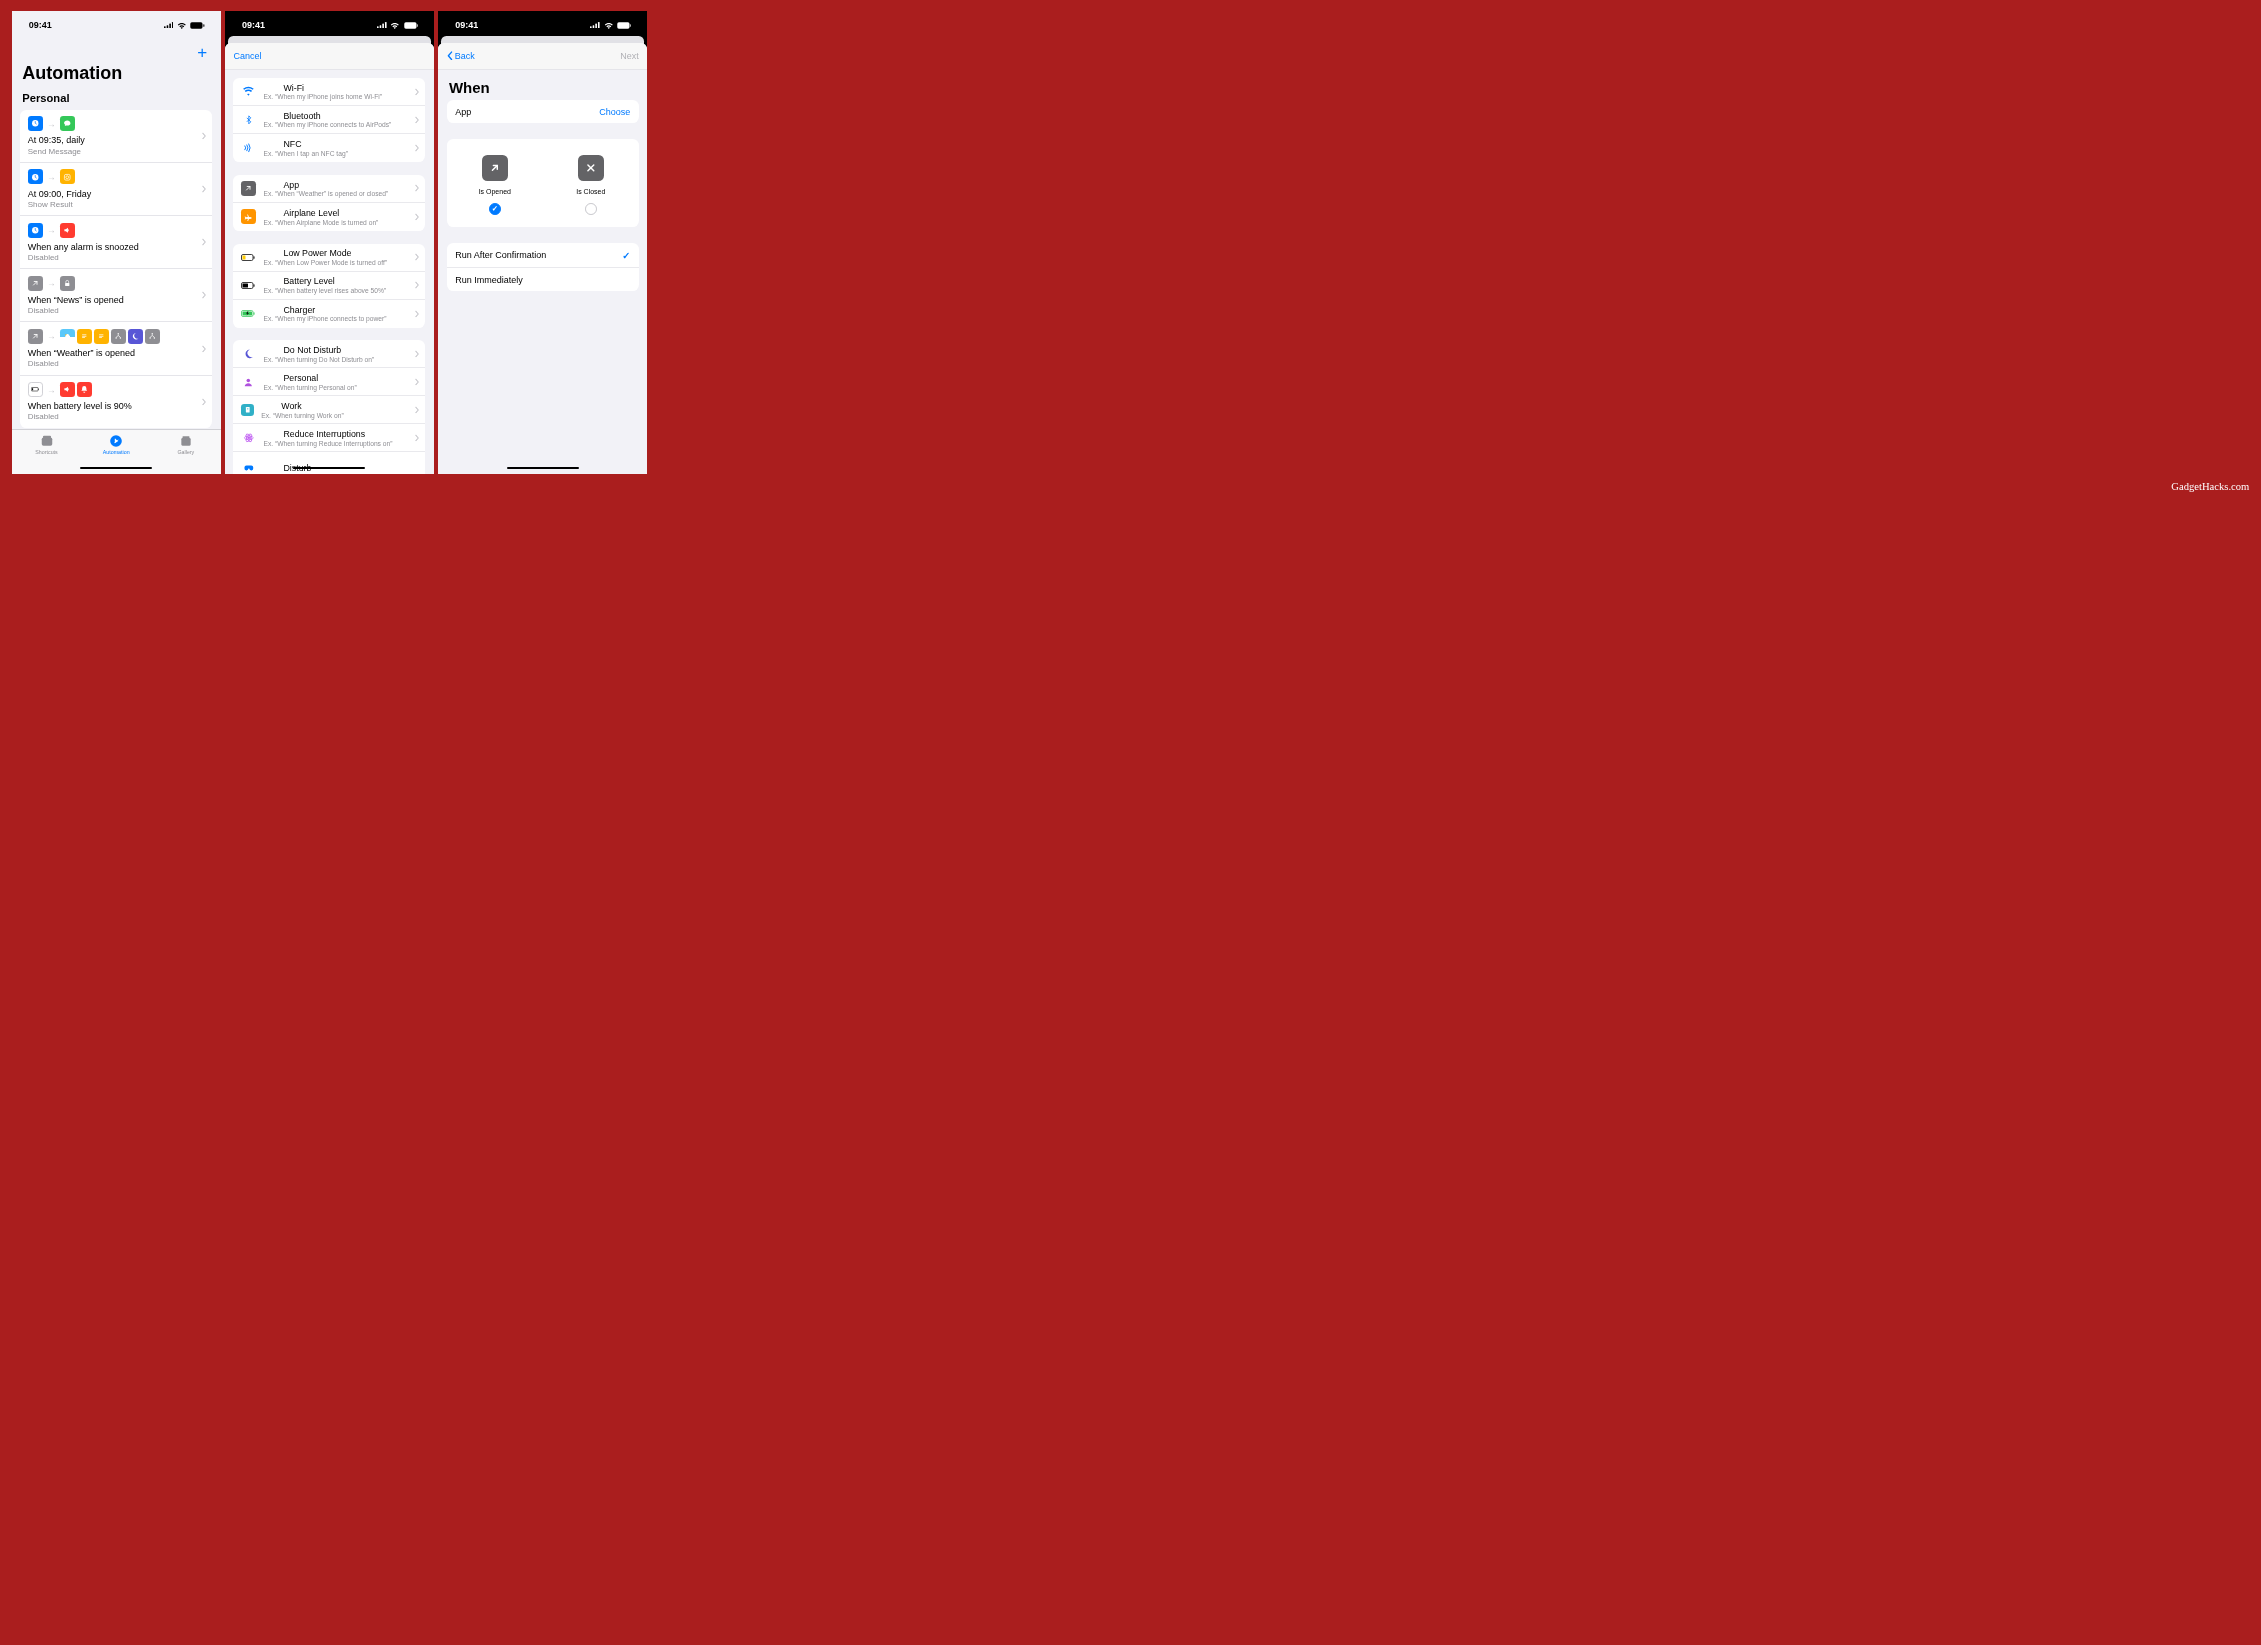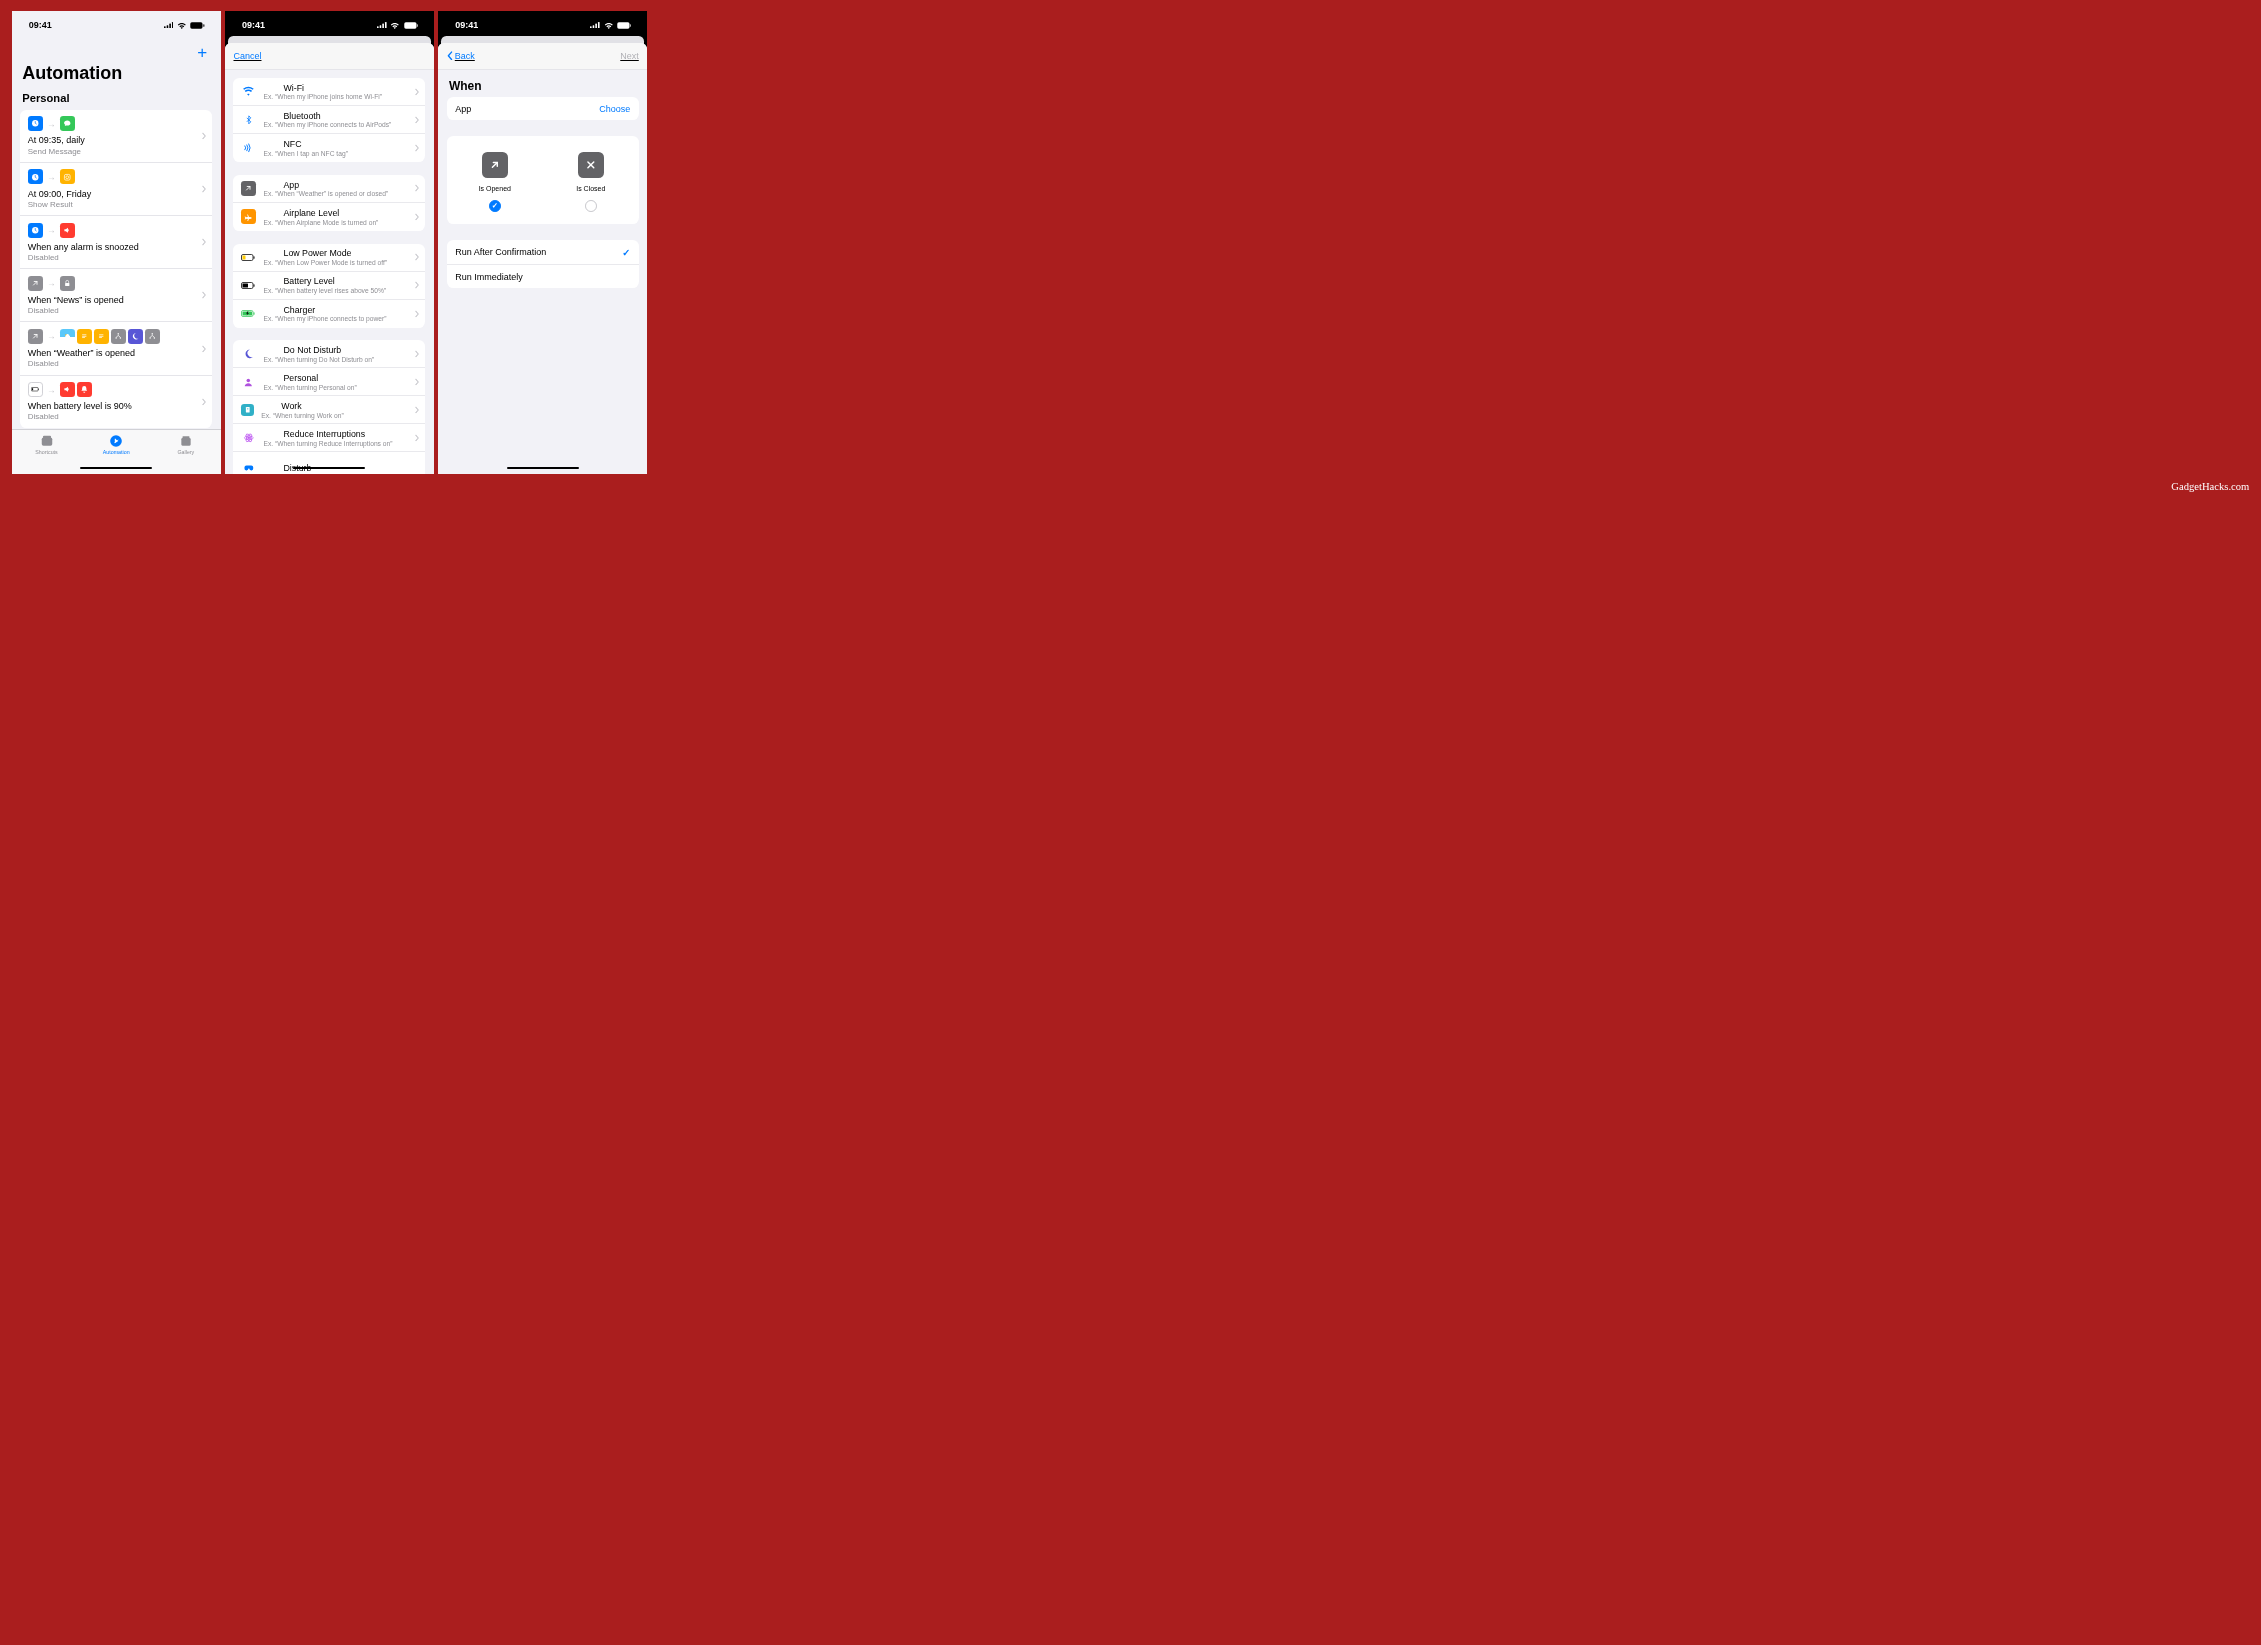--- a/index.html
+++ b/index.html
@@ -115,21 +115,20 @@
     width: 72px; height:2.7px; border-radius:1.6px;
     background:#000;
   }
   .home-ind.light { background:#000; }
 
   
   .sheet {
     position:absolute; top: 32px; left:0; right:0; bottom:0;
     background:#f2f2f7;
     border-radius: 6.4px 6.4px 0 0;
-    text-decoration: underline;
   }
   .sheet-handle-bg {
     position:absolute; top: 25.6px; left:3.2px; right:3.2px; height: 12.8px;
     background:#e1e1e6;
     border-radius: 5.3px 5.3px 0 0;
   }
   .sheet-nav {
     height: 27px; display:flex; align-items:center; justify-content:space-between;
     padding: 0 8.5px;
     background:#f7f7f7;
@@ -160,21 +159,21 @@
     display:flex; align-items:center; justify-content:center;
     margin-right: 7.5px;
   }
   .grow-ic.rounded { border-radius:3.2px; color:#fff; }
   .grow-txt { flex:1; min-width:0; padding-right: 8.5px; }
   .grow-title { font-size: 8.8px; color:#000;padding-left:20px; }
   .grow-sub { font-size: 6.7px; color:#8e8e93; margin-top: 0.5px; }
 
   
   .p3-header {
-    font-size: 12px; font-weight:700; color:#000;
+    font-size: 15px; font-weight:700; color:#000;
     margin: 9.6px 10.6px 4.3px;
   }
   .p3-chooser {
     margin: 0 8.5px;
     background:#fff; border-radius:6.4px;
     padding: 6.4px 8.5px;
     display:flex; justify-content:space-between; align-items:center;
     font-size:9px;
   }
   .p3-chooser .link { color:#007aff; }

